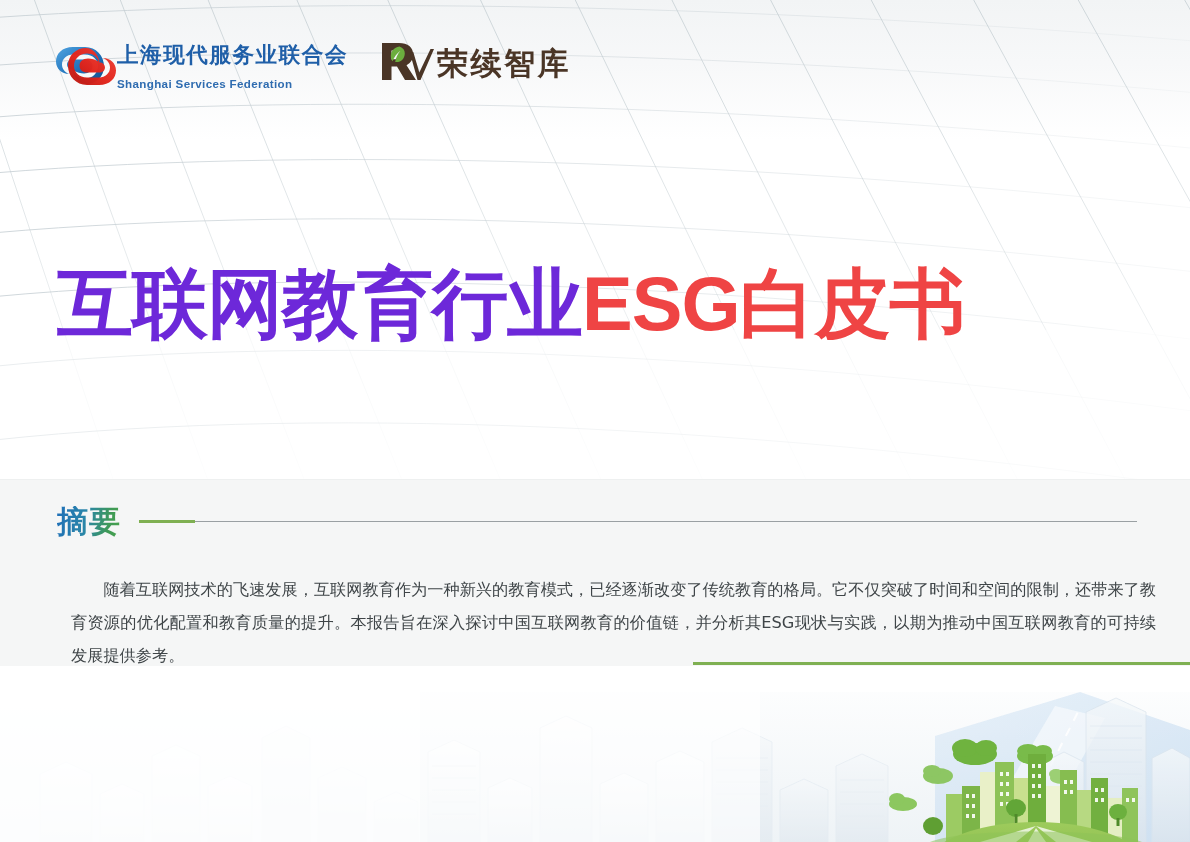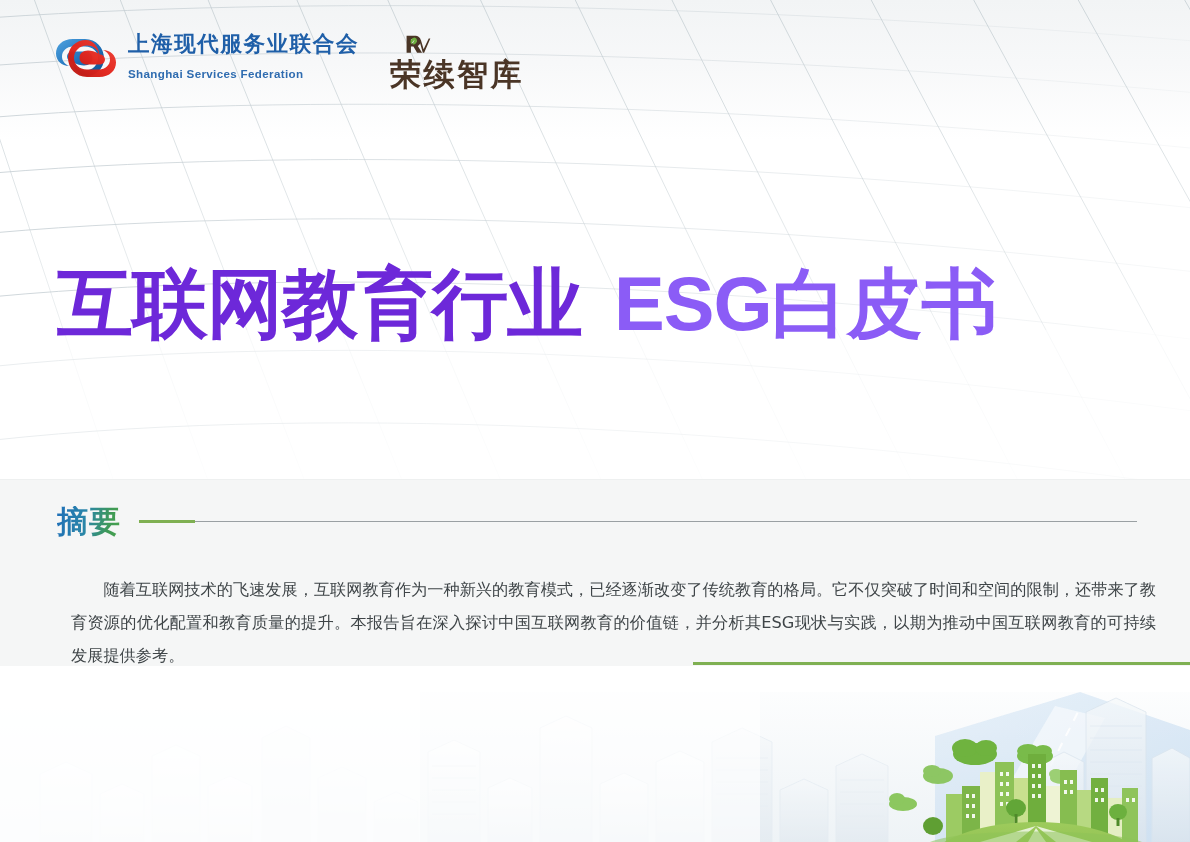--- a/index.html
+++ b/index.html
@@ -50,22 +50,21 @@
     position: absolute;
     left: 55px;
     top: 34px;
     height: 56px;
     display: flex;
     align-items: center;
     gap: 0px;
   }
   .logo-ssf {
     display: flex;
-    align-items: flex-start;
-    gap: 11px;
+    align-items: flex-end;
     height: 56px;
   }
   .logo-ssf-mark { width: 62px; height: 48px; display:block; }
   .logo-ssf-text {
     display: flex;
     flex-direction: column;
     justify-content: center;
     line-height: 1;
   }
   .logo-ssf-cn {
@@ -79,24 +78,24 @@
     font-size: 11.6px;
     font-weight: 700;
     color: #2f6cb0;
     letter-spacing: 0.35px;
     margin-top: 12px;
     white-space: nowrap;
   }
 
   .logo-rx {
     display: flex;
+    align-items: center;
     gap: 2px;
     height: 56px;
     margin-left: 31px;
-    flex-direction: column;
   }
   .logo-rx-mark { width: 56px; height: 46px; display:block; }
   .logo-rx-text {
     font-size: 31px;
     font-weight: 700;
     color: #4a3526;
     letter-spacing: 2.5px;
     white-space: nowrap;
     line-height: 1;
     margin-top: 2px;
@@ -108,21 +107,21 @@
     left: 57px;
     top: 213px;
     font-size: 76px;
     font-weight: 700;
     letter-spacing: -1px;
     line-height: 1.05;
     white-space: nowrap;
   }
   .cover-title .t-blue  { color: #6d28d9; }
   .cover-title .t-green { color: #78b martes; }
-  .cover-title .t-green { color: #8b5cf6; margin-left: 32px; }
+  .cover-title .t-green { color: #ef4444; }
 
   
   .abstract-band {
     position: absolute;
     left: 0;
     top: 479px;
     width: 1190px;
     height: 187px;
     background: #f5f6f6;
     padding-left: 40px;

